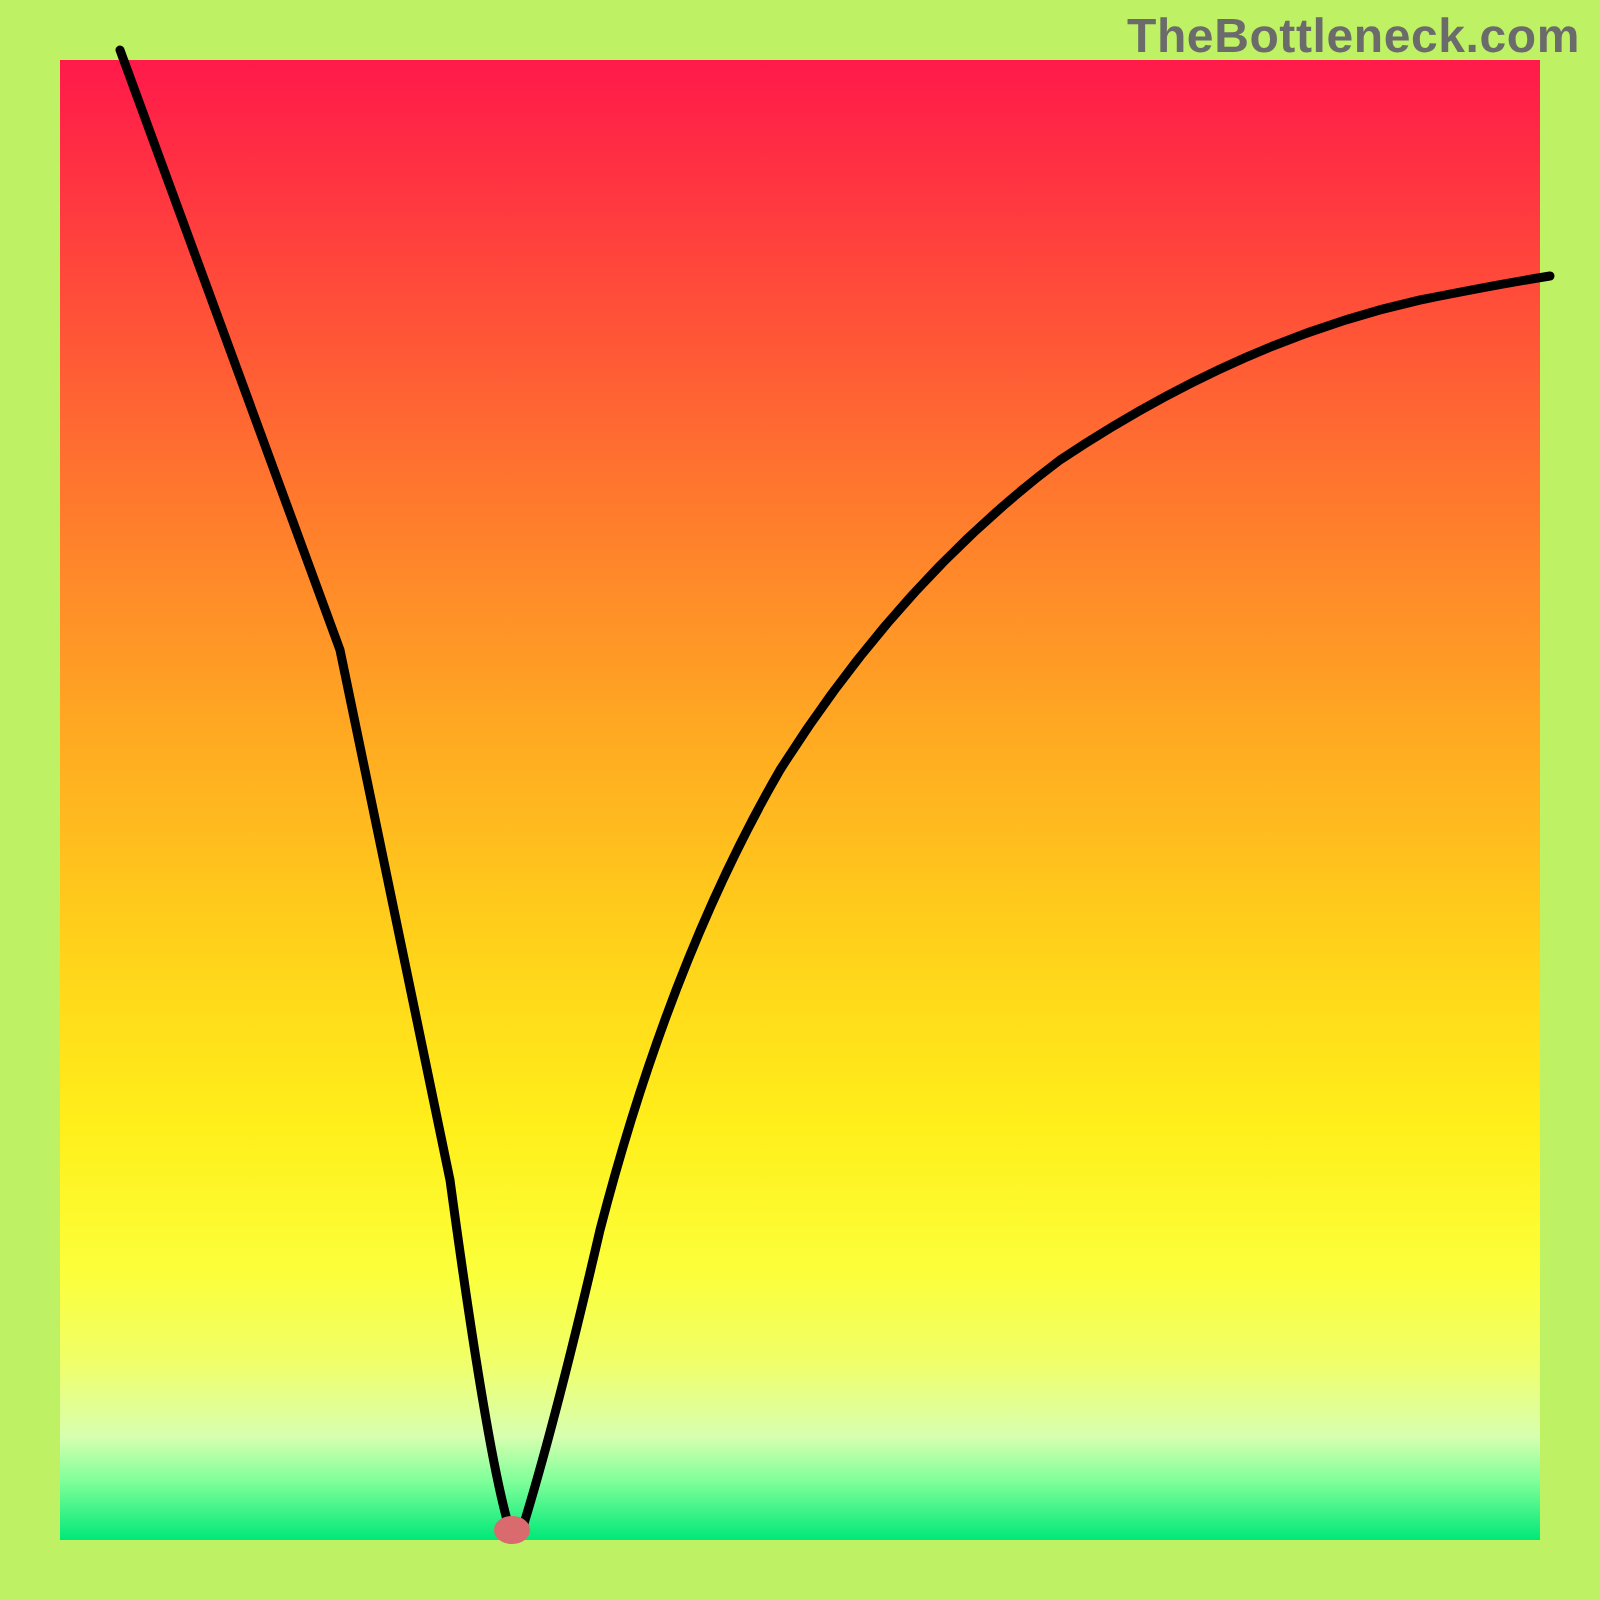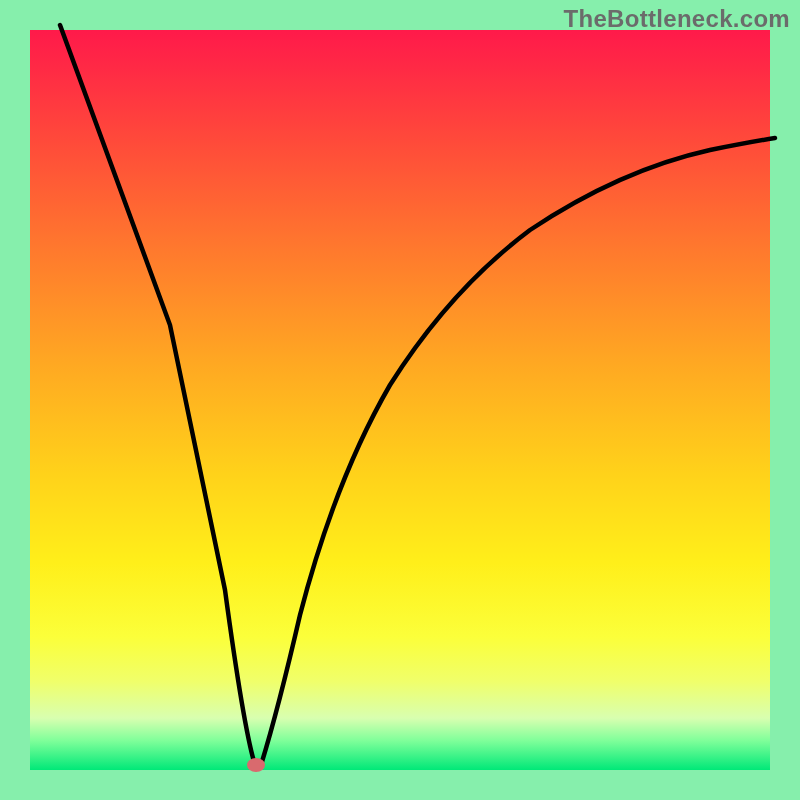--- a/index.html
+++ b/index.html
@@ -9,21 +9,21 @@
     background: #000;
     position: relative;
     overflow: hidden;
   }
   .frame {
     position: absolute;
     top: 0;
     left: 0;
     width: 800px;
     height: 800px;
-    background: #86efac;
+    background: #bef264;
     padding-left: 16px;
   }
   .plot-area {
     position: absolute;
     top: 30px;
     left: 30px;
     width: 740px;
     height: 740px;
     background: linear-gradient(to bottom,
       #ff1a4a 0%,

